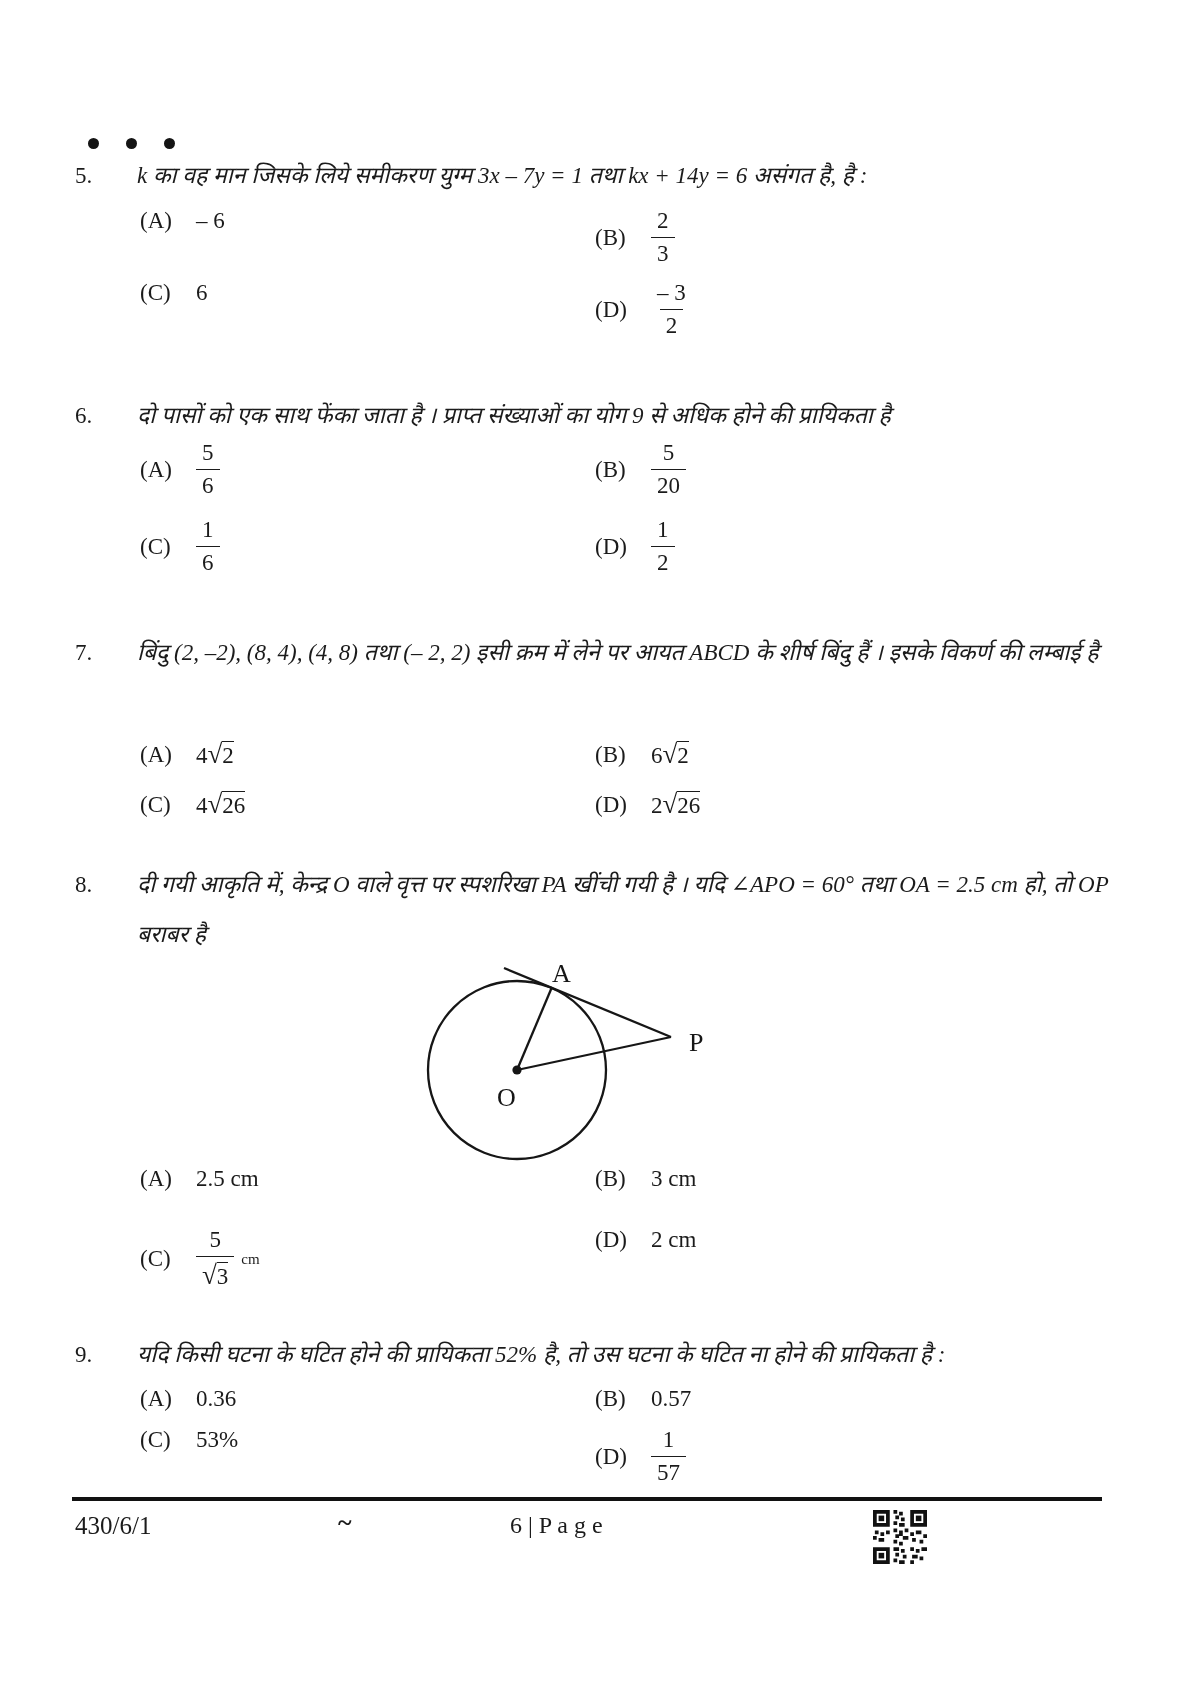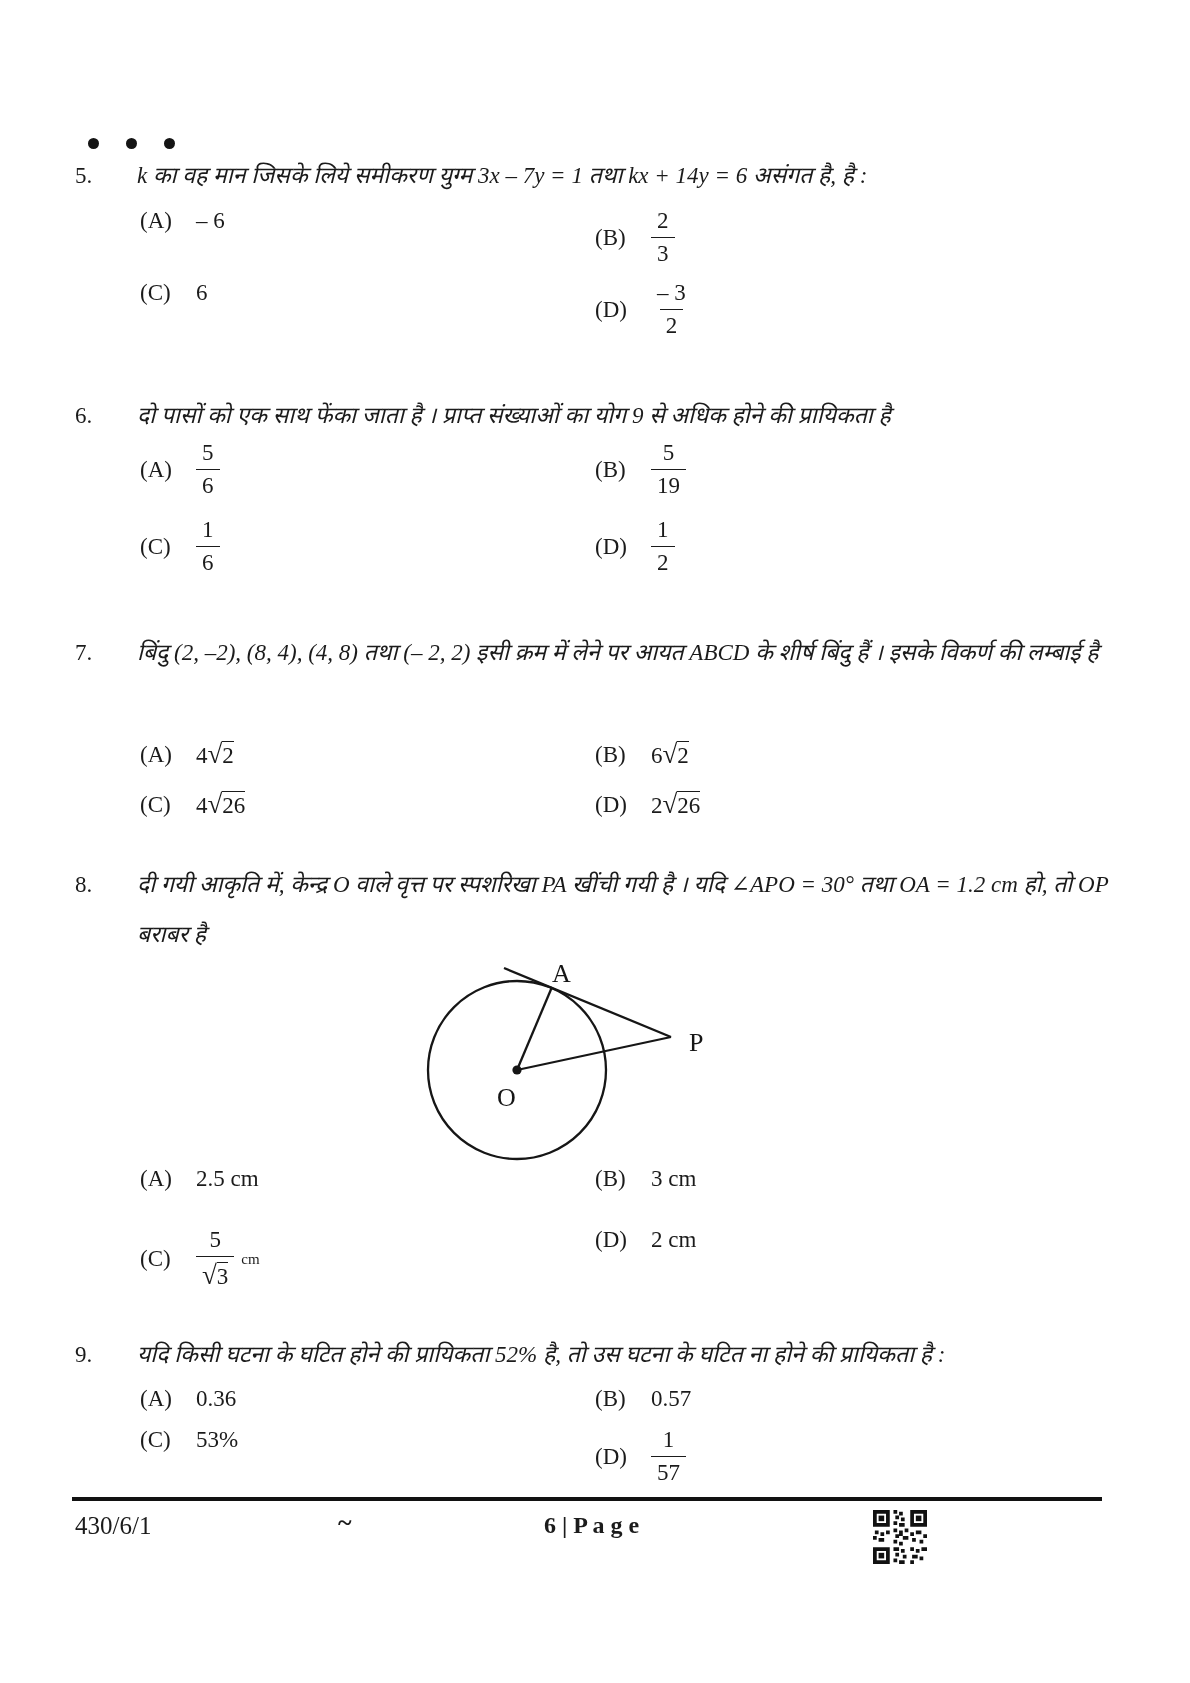--- a/index.html
+++ b/index.html
@@ -44,21 +44,21 @@
 
   
   #fig8 { position: absolute; left: 325px; top: 100px; }
   #fig8 line, #fig8 circle.outline { stroke: #161616; fill: none; }
   #fig8 text { font-size: 26px; fill: #161616; font-family: "Liberation Serif", serif; }
 
   
   #footer-line { position: absolute; left: 72px; top: 1497px; width: 1030px; height: 4px; background: #121212; }
   #footer-code { position: absolute; left: 75px; top: 1512px; font-size: 25px; font-weight: normal; }
   #footer-tilde { position: absolute; left: 338px; top: 1508px; font-size: 26px; font-weight: bold; }
-  #footer-page { position: absolute; left: 510px; top: 1512px; font-size: 24px; font-weight: bold; margin-left: 34px; }
+  #footer-page { position: absolute; left: 510px; top: 1512px; font-size: 24px; font-weight: normal; }
   #qr { position: absolute; left: 873px; top: 1510px; width: 54px; height: 54px; }
 
   
   #q5 { top: 151px; }  #q5 .r1 { top: 57px; }  #q5 .r2 { top: 129px; }
   #q6 { top: 391px; }  #q6 .r1 { top: 49px; }  #q6 .r2 { top: 126px; }
   #q7 { top: 628px; }  #q7 .r1 { top: 111px; } #q7 .r2 { top: 161px; }
   #q8 { top: 860px; }  #q8 .r1 { top: 306px; } #q8 .r2 { top: 367px; }
   #q9 { top: 1330px; } #q9 .r1 { top: 56px; }  #q9 .r2 { top: 97px; }
 </style>
 </head>
@@ -115,21 +115,21 @@
         <span class="opt-label">(A)</span>
         <span class="frac">
           <span class="fnum">5</span>
           <span class="fden">6</span>
         </span>
       </div>
       <div class="opt c2">
         <span class="opt-label">(B)</span>
         <span class="frac">
           <span class="fnum">5</span>
-          <span class="fden">19</span>
+          <span class="fden">20</span>
         </span>
       </div>
     </div>
     <div class="row r2">
       <div class="opt c1">
         <span class="opt-label">(C)</span>
         <span class="frac">
           <span class="fnum">1</span>
           <span class="fden">6</span>
         </span>
@@ -167,21 +167,21 @@
       <div class="opt c2">
         <span class="opt-label">(D)</span>
         <span class="sqv"><span>2</span><span class="rad">√</span><span class="rdc">26</span></span>
       </div>
     </div>
   </div>
 
   <div class="q" id="q8">
     <div class="q-head">
       <span class="q-num">8.</span>
-      <span class="q-text">दी गयी आकृति में, केन्द्र O वाले वृत्त पर स्पशरिखा PA खींची गयी है । यदि ∠APO = 30° तथा OA = 1.2 cm हो, तो OP बराबर है</span>
+      <span class="q-text">दी गयी आकृति में, केन्द्र O वाले वृत्त पर स्पशरिखा PA खींची गयी है । यदि ∠APO = 60° तथा OA = 2.5 cm हो, तो OP बराबर है</span>
     </div>
 
     <svg id="fig8" width="320" height="210" viewBox="400 960 320 210">
       <circle class="outline" cx="517" cy="1070" r="89" stroke-width="2.3"></circle>
       <line x1="504" y1="968" x2="671" y2="1037" stroke-width="2.3"></line>
       <line x1="517" y1="1070" x2="552" y2="987" stroke-width="2.3"></line>
       <line x1="517" y1="1070" x2="671" y2="1037" stroke-width="2.3"></line>
       <circle cx="517" cy="1070" r="4.6" fill="#161616"></circle>
       <text x="552" y="982">A</text>
       <text x="497" y="1106">O</text>

